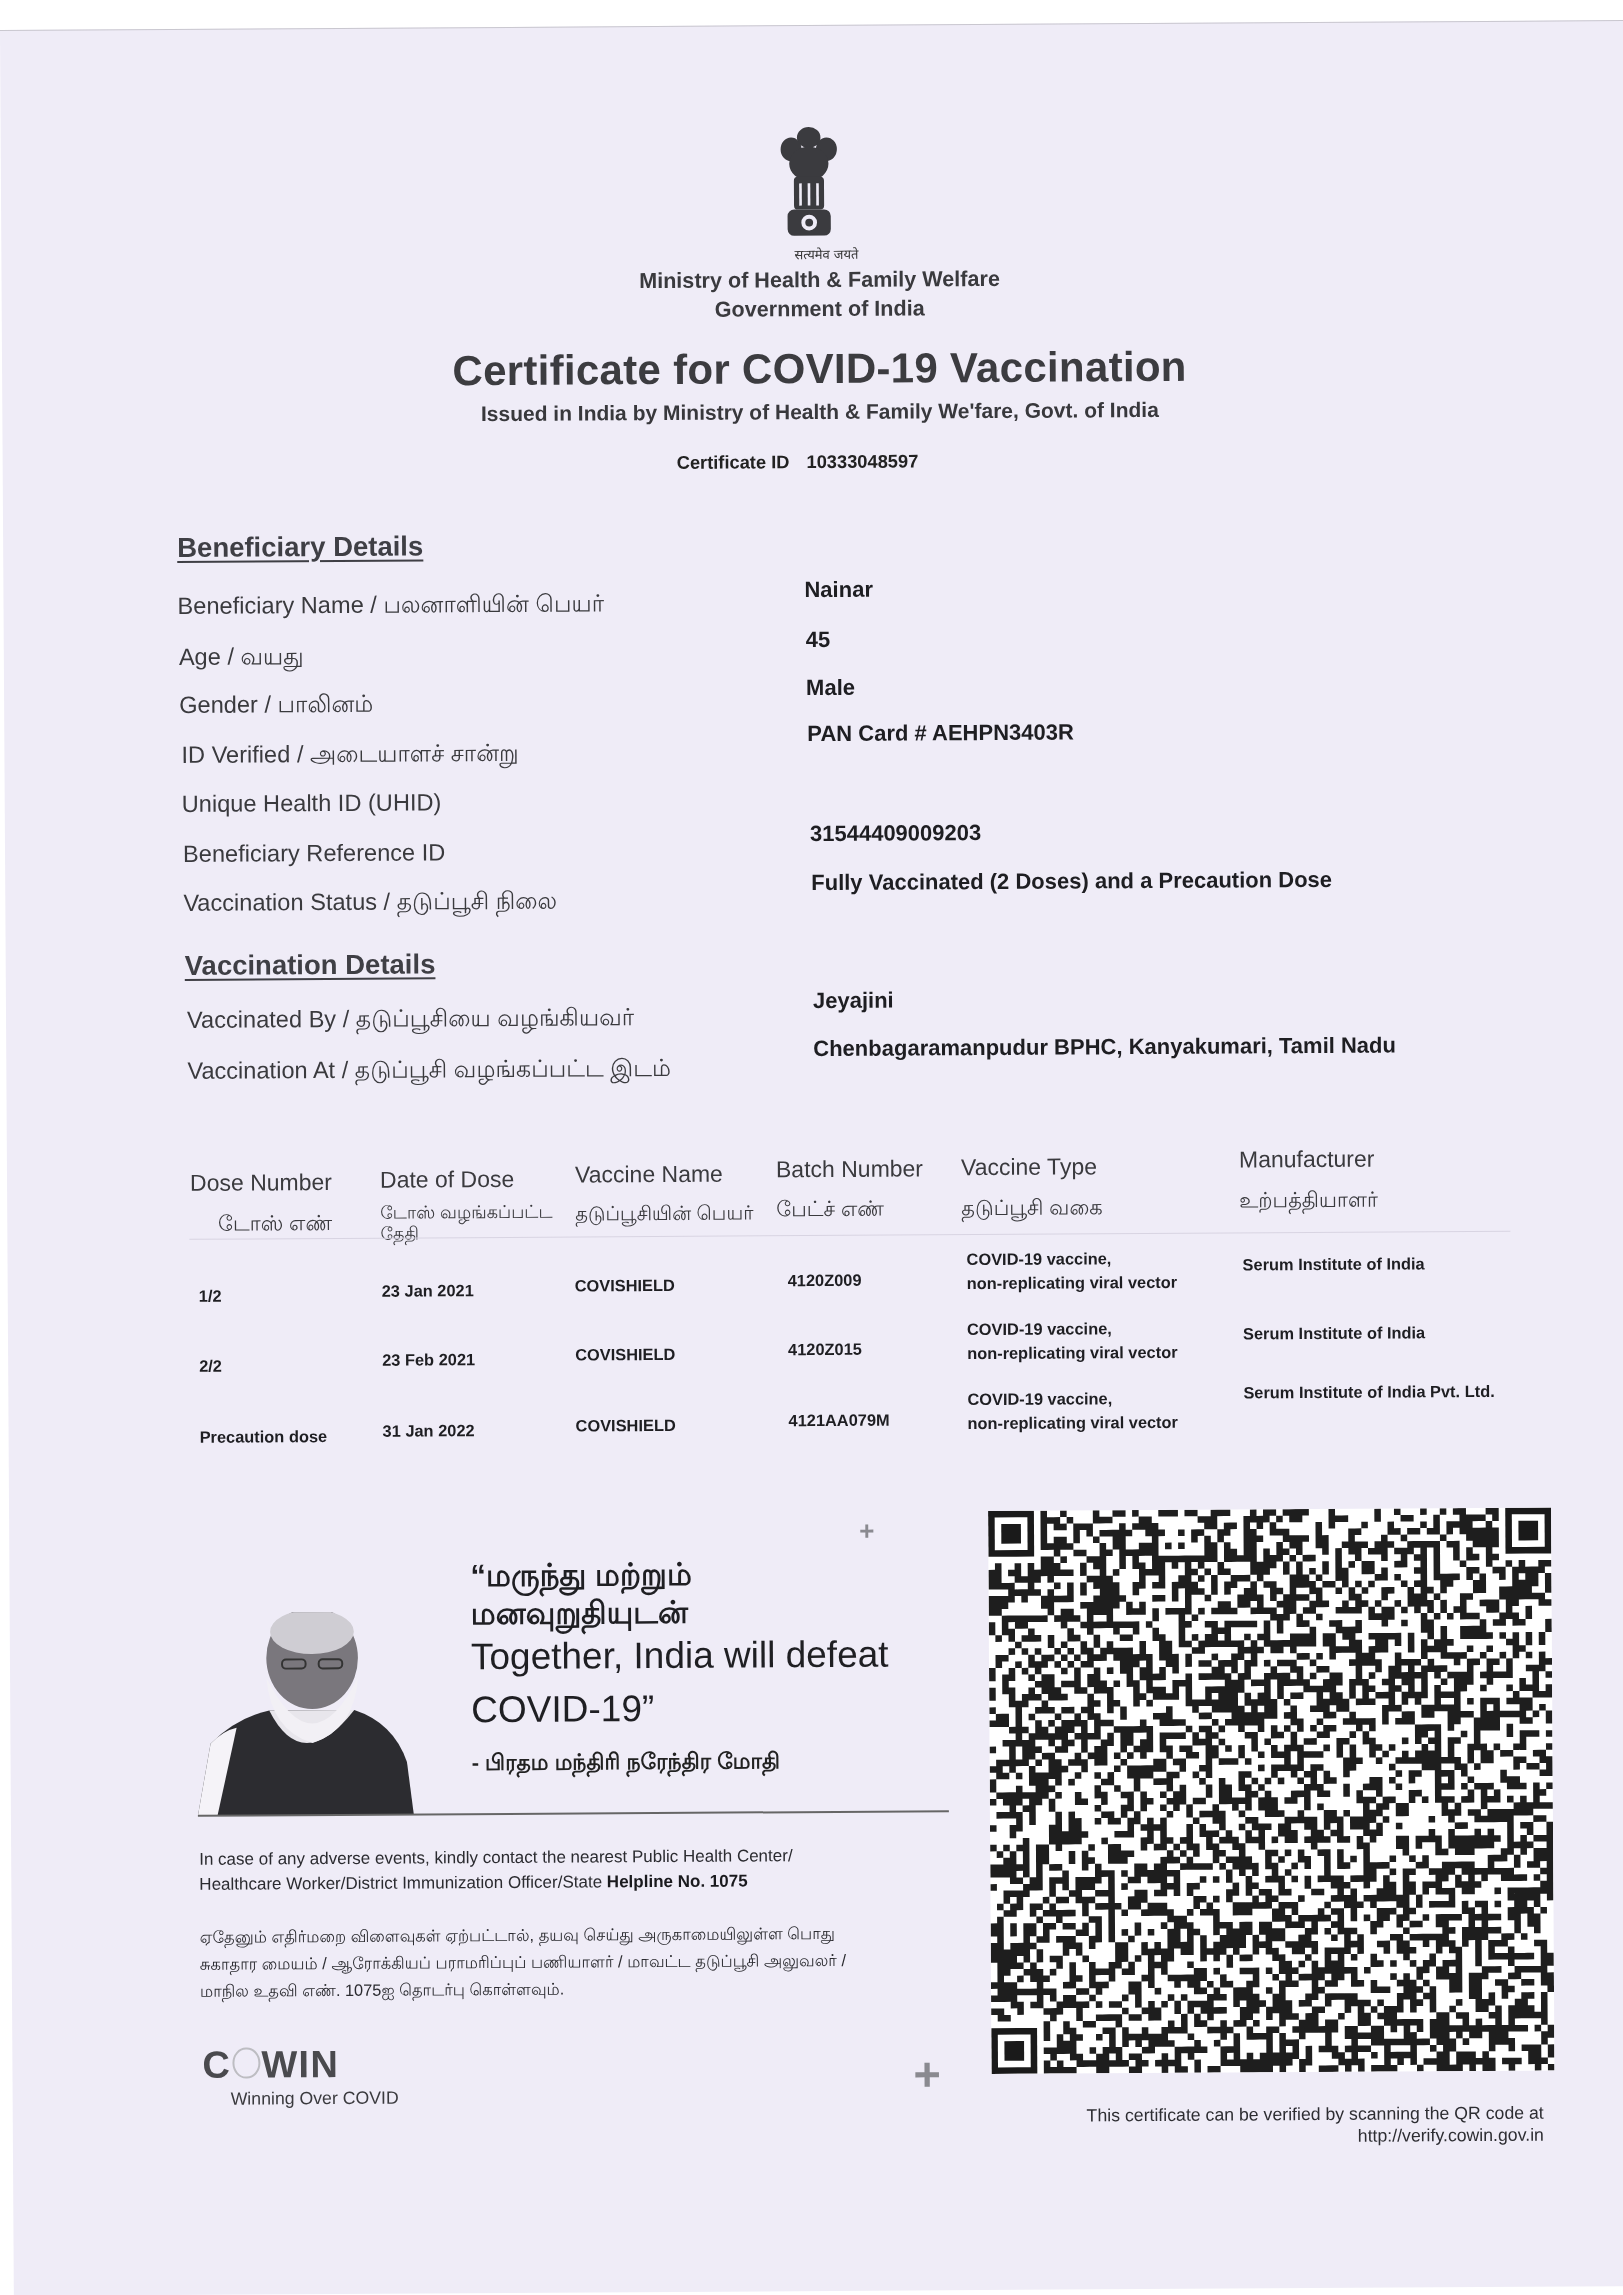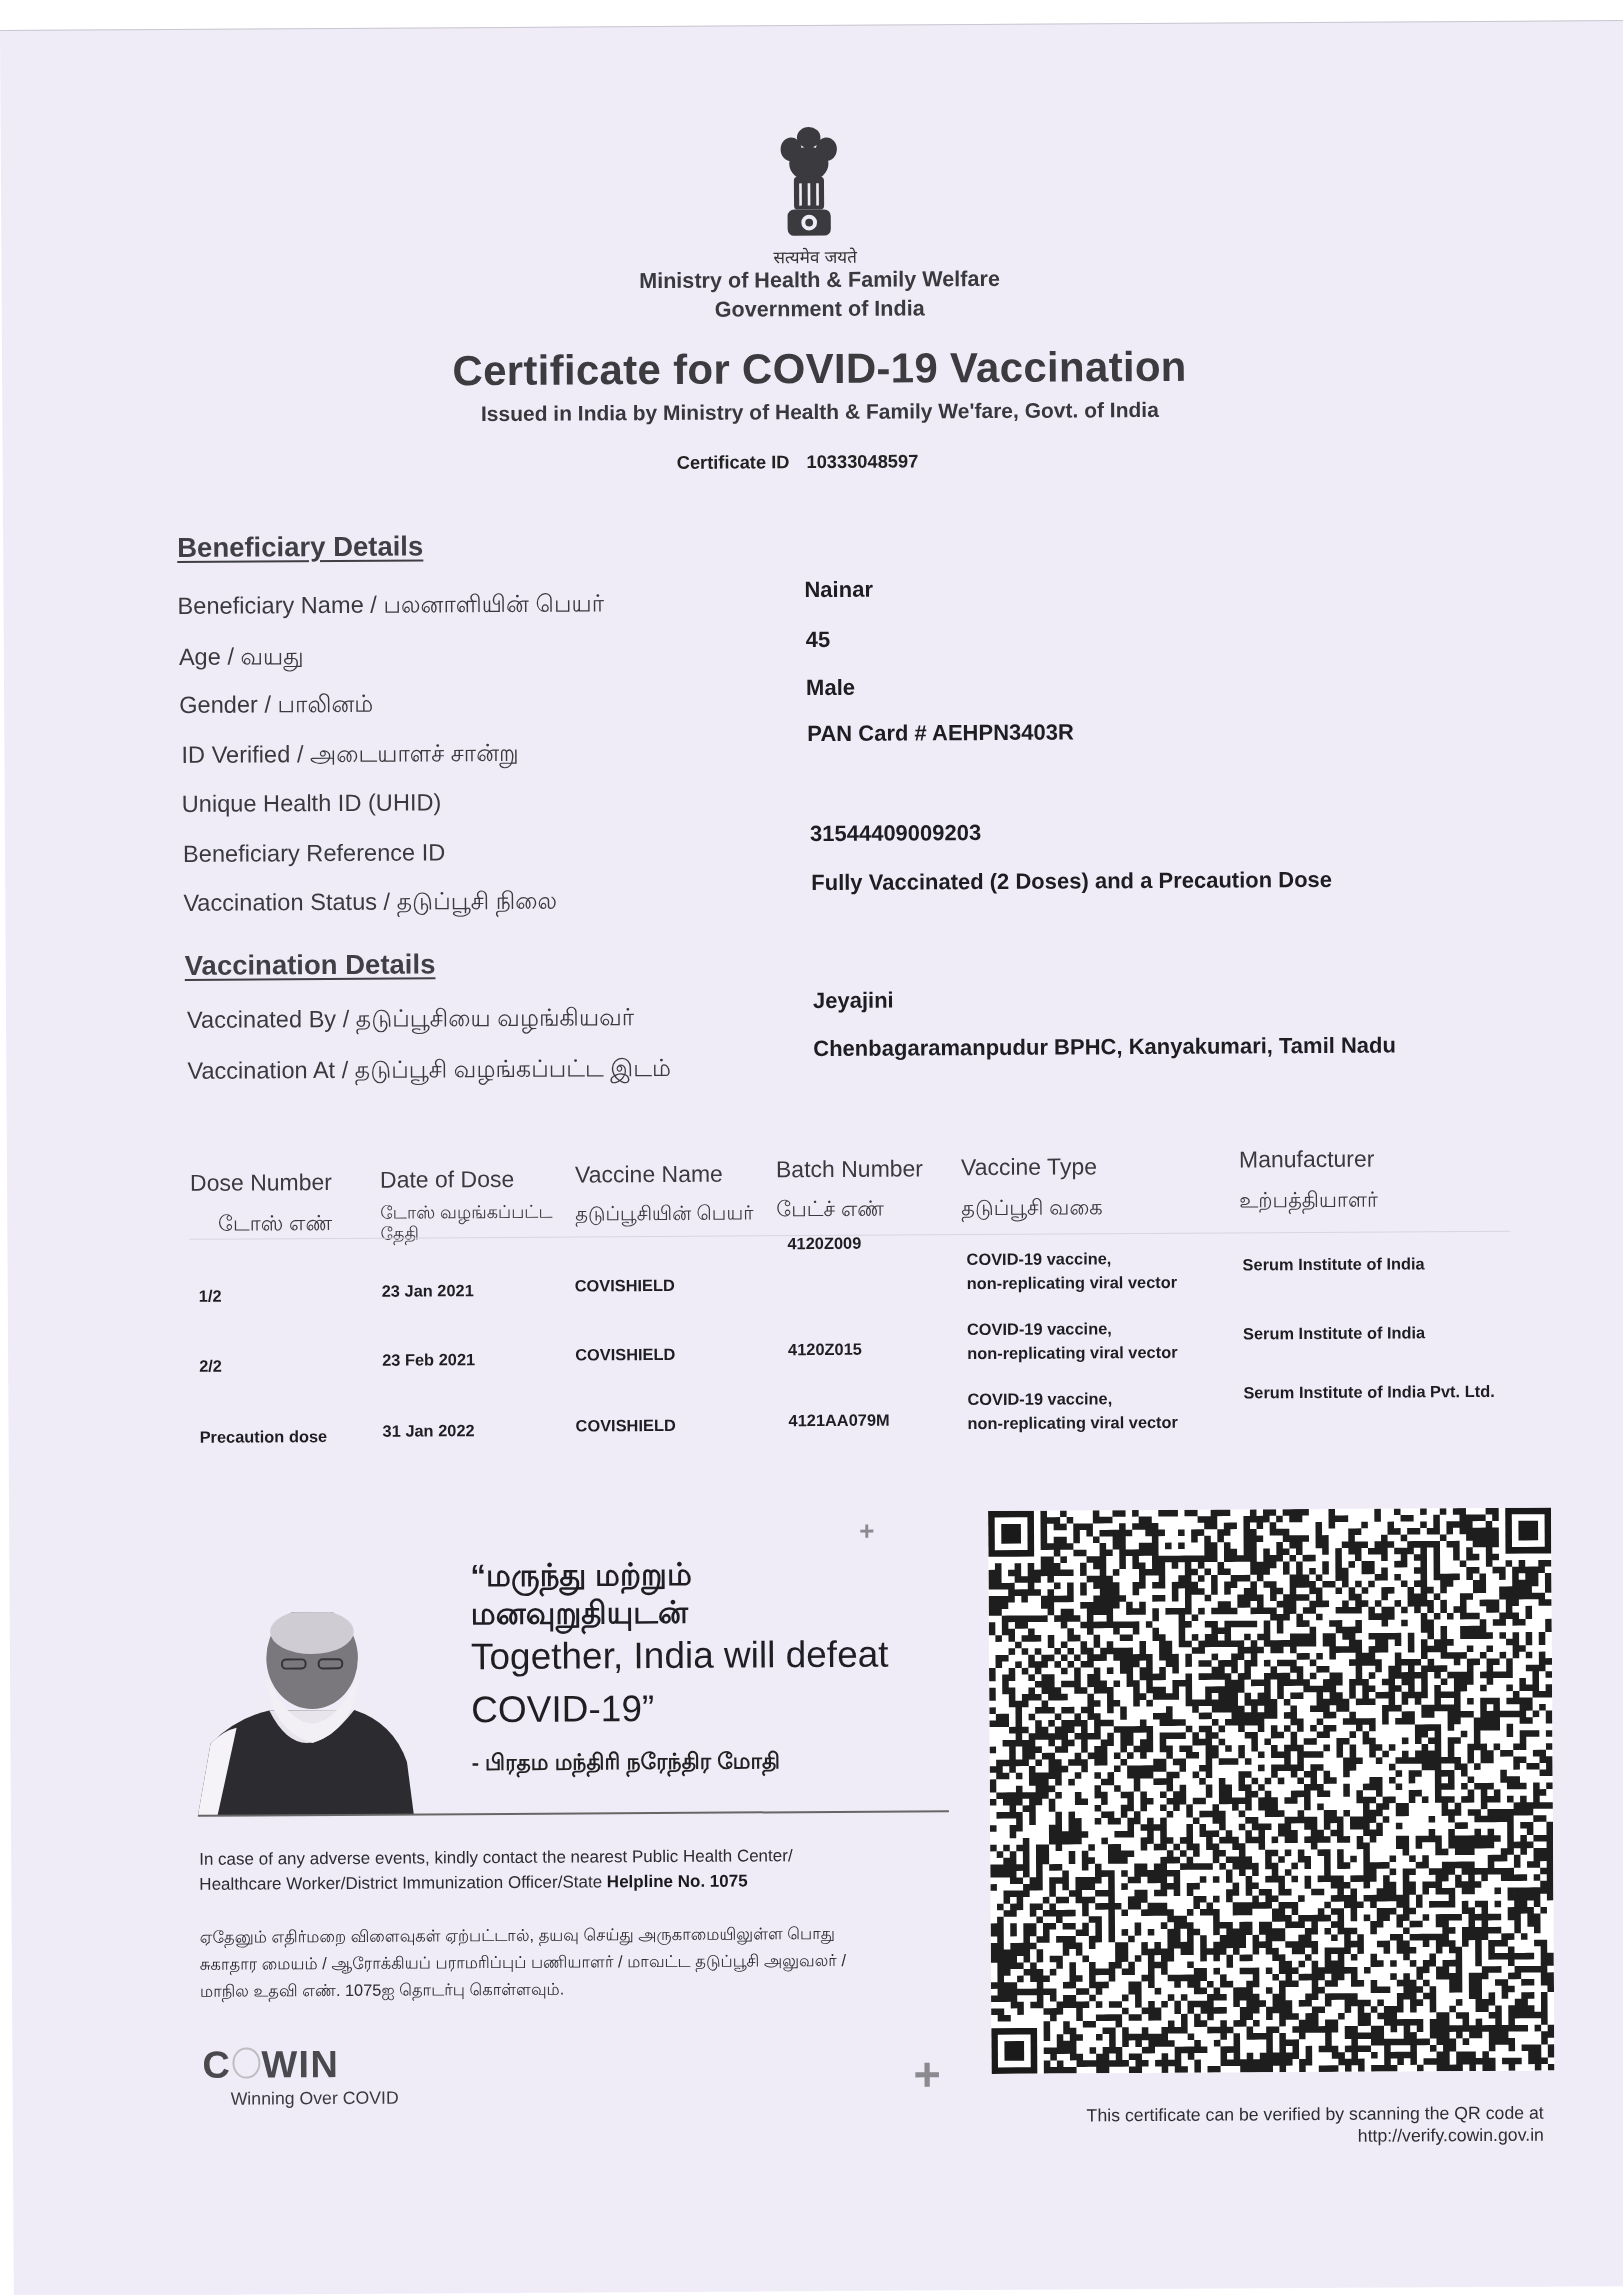--- a/index.html
+++ b/index.html
@@ -10,21 +10,21 @@
       color: #2a2a2e;
     }
     .paper {
       position: absolute; left: 0; top: 30px; width: 1623px; height: 2265px;
       background: #efecf7;
       transform: rotate(-0.35deg); transform-origin: 0 0;
       border-top: 1.3px solid #c9c7cf;
     }
     .abs { position: absolute; }
     .emblem { left: 772px; top: 97px; width: 72px; height: 131px; }
-    .emblem-motto { left: 772px; top: 219px; width: 85px; font-size: 17px; text-align: left; color: #333; font-family: "DejaVu Sans", sans-serif; }
+    .emblem-motto { left: 772px; top: 219px; width: 85px; font-size: 13px; text-align: right; color: #333; font-family: "DejaVu Sans", sans-serif; }
     .ministry { left: 589px; top: 239px; width: 458px; text-align: center; font-weight: bold; font-size: 21.6px; line-height: 29px; color: #3a3a3e; }
     .title { left: 327px; top: 319px; width: 981px; text-align: center; font-weight: bold; font-size: 42px; color: #3c3c40; letter-spacing: 0.3px; }
     .subtitle { left: 327px; top: 374px; width: 981px; text-align: center; font-weight: bold; font-size: 21px; color: #38383c; }
     .certid { left: 674px; top: 425px; font-weight: bold; font-size: 18.3px; color: #222; }
     .certid .v { margin-left: 17px; text-align: right; }
     .section-h { font-size: 27.5px; font-weight: bold; color: #3f3f45; text-decoration: underline; text-underline-offset: 3.9px; }
     .lbl { font-size: 23.6px; color: #3a3a3e; white-space: nowrap; }
     .val { font-size: 22px; font-weight: bold; color: #1e1e22; white-space: nowrap; }
     .th { font-size: 23px; color: #3a3a3e; white-space: nowrap; }
     .th-ta { font-size: 21px; color: #3a3a3e; line-height: 25px; }
@@ -135,21 +135,21 @@
         <div class="th">Manufacturer</div>
         <div class="th-ta" style="margin-top:14.4px;">உற்பத்தியாளர்</div>
       </div>
     </div>
     <div class="abs rule"></div>
 
     <div>
       <div class="abs td" style="left:191px; top:1255px;">1/2</div>
       <div class="abs td" style="left:374px; top:1251px;">23 Jan 2021</div>
       <div class="abs td" style="left:567px; top:1247px;">COVISHIELD</div>
-      <div class="abs td" style="left:780px; top:1206px;">4120Z009</div>
+      <div class="abs td" style="left:780px; top:1243px;">4120Z009</div>
       <div class="abs td" style="left:959px; top:1223px;">
         <div>COVID-19 vaccine,</div>
         <div>non-replicating viral vector</div>
       </div>
       <div class="abs td" style="left:1235px; top:1230px; width:255px;">Serum Institute of India</div>
     </div>
 
     <div>
       <div class="abs td" style="left:191px; top:1325px;">2/2</div>
       <div class="abs td" style="left:374px; top:1320px;">23 Feb 2021</div>

